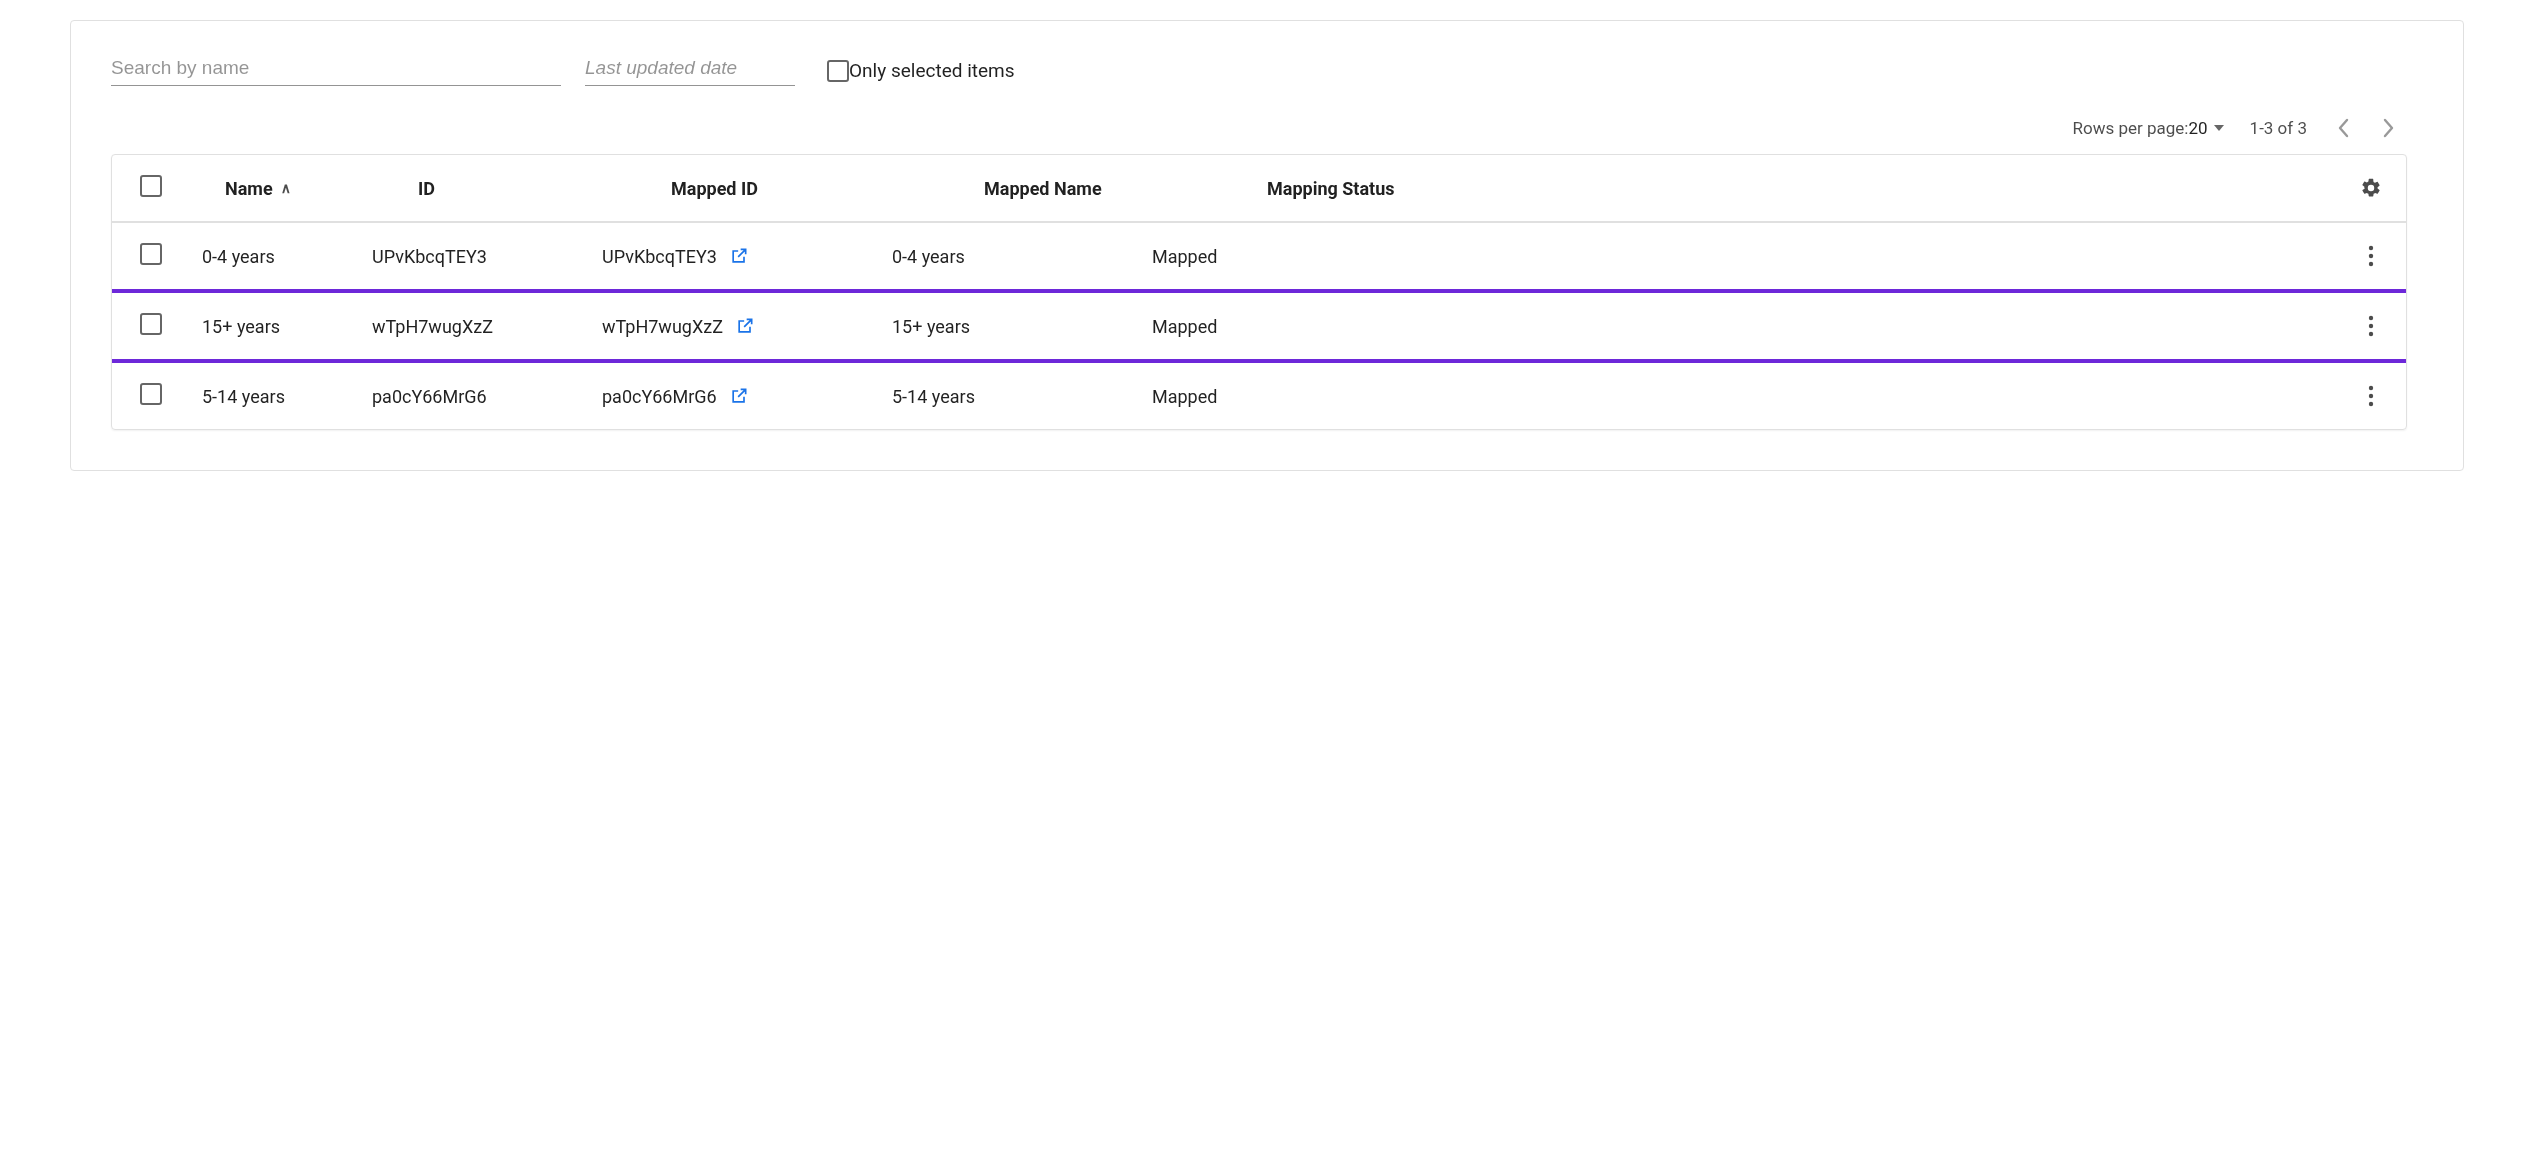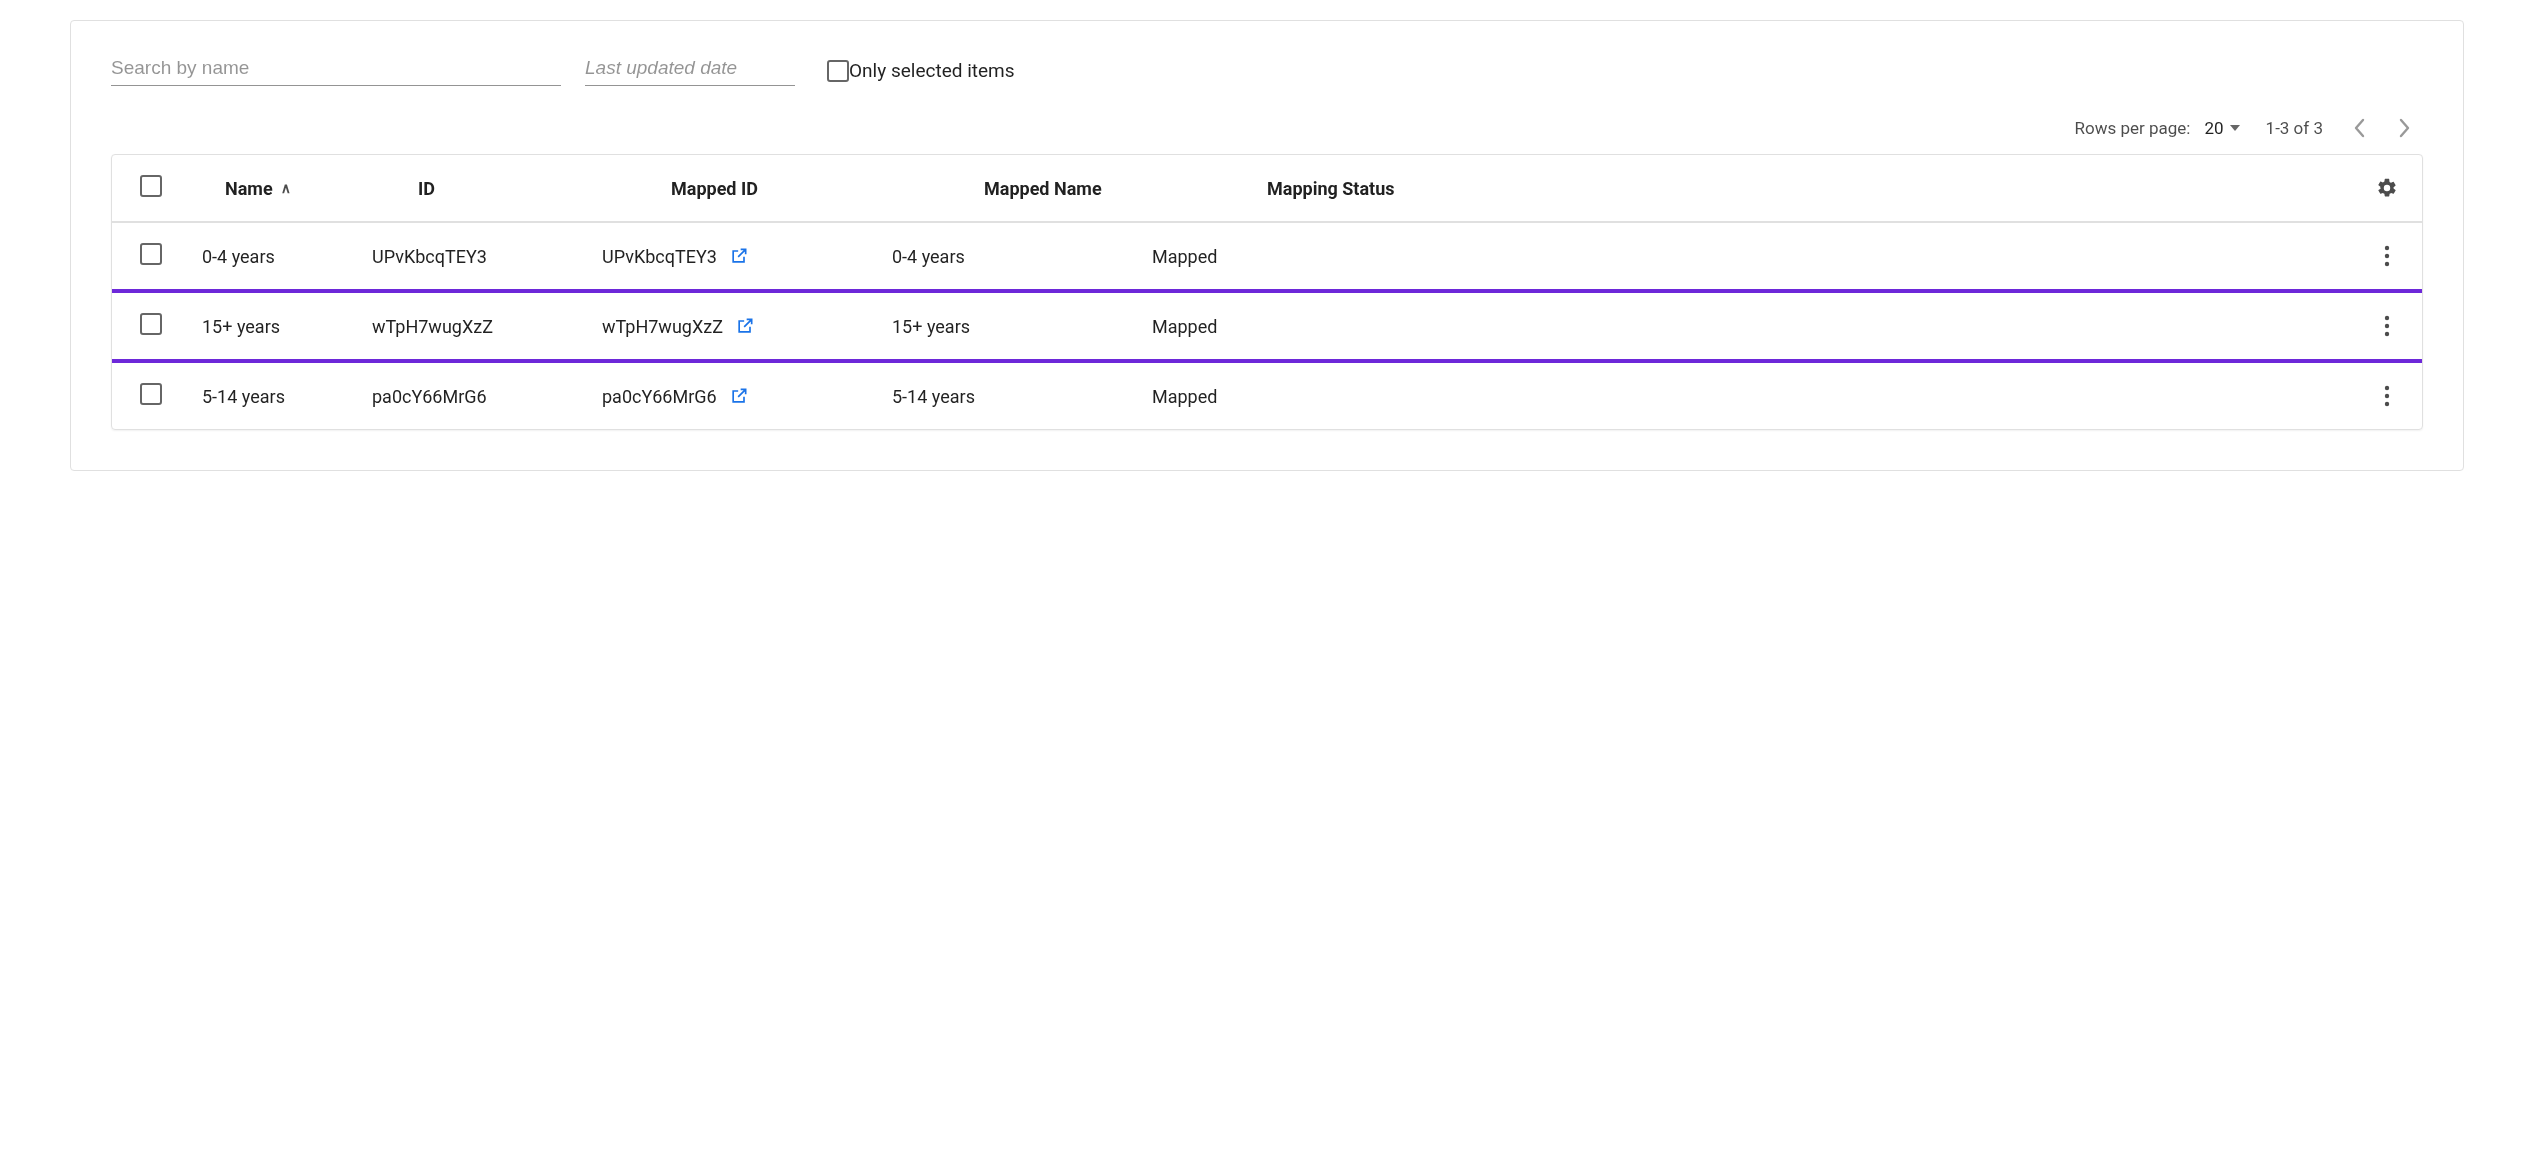--- a/index.html
+++ b/index.html
@@ -17,21 +17,21 @@
   .dialog-title {
     font-size: 24px;
     font-weight: 700;
     margin: 8px 0 30px 0;
     letter-spacing: -0.2px;
   }
   .card {
     border: 1px solid #e0e0e0;
     border-radius: 4px;
     margin: 0 40px;
-    padding: 30px 0 40px 0;
+    padding: 30px 16px 40px 0;
     background: #fff;
   }
   .filters {
     display: flex;
     align-items: flex-end;
     gap: 24px;
     padding: 0 40px 8px 40px;
   }
   .textfield {
     border: none;
@@ -62,21 +62,21 @@
   .chk-label { font-size: 19px; color: rgba(0,0,0,0.87); }
   .pager {
     display: flex;
     justify-content: flex-end;
     align-items: center;
     gap: 26px;
     padding: 20px 48px 12px 40px;
     font-size: 17px;
     color: rgba(0,0,0,0.7);
   }
-  .rpp { display: flex; align-items: center; gap: 14px; }
+  .rpp { display: flex; align-items: center; gap: 0; }
   .select {
     display: flex; align-items: center; gap: 6px;
     cursor: pointer;
     color: rgba(0,0,0,0.87);
   }
   .tri-down {
     width: 0; height: 0;
     border-left: 5px solid transparent;
     border-right: 5px solid transparent;
     border-top: 6px solid rgba(0,0,0,0.6);

